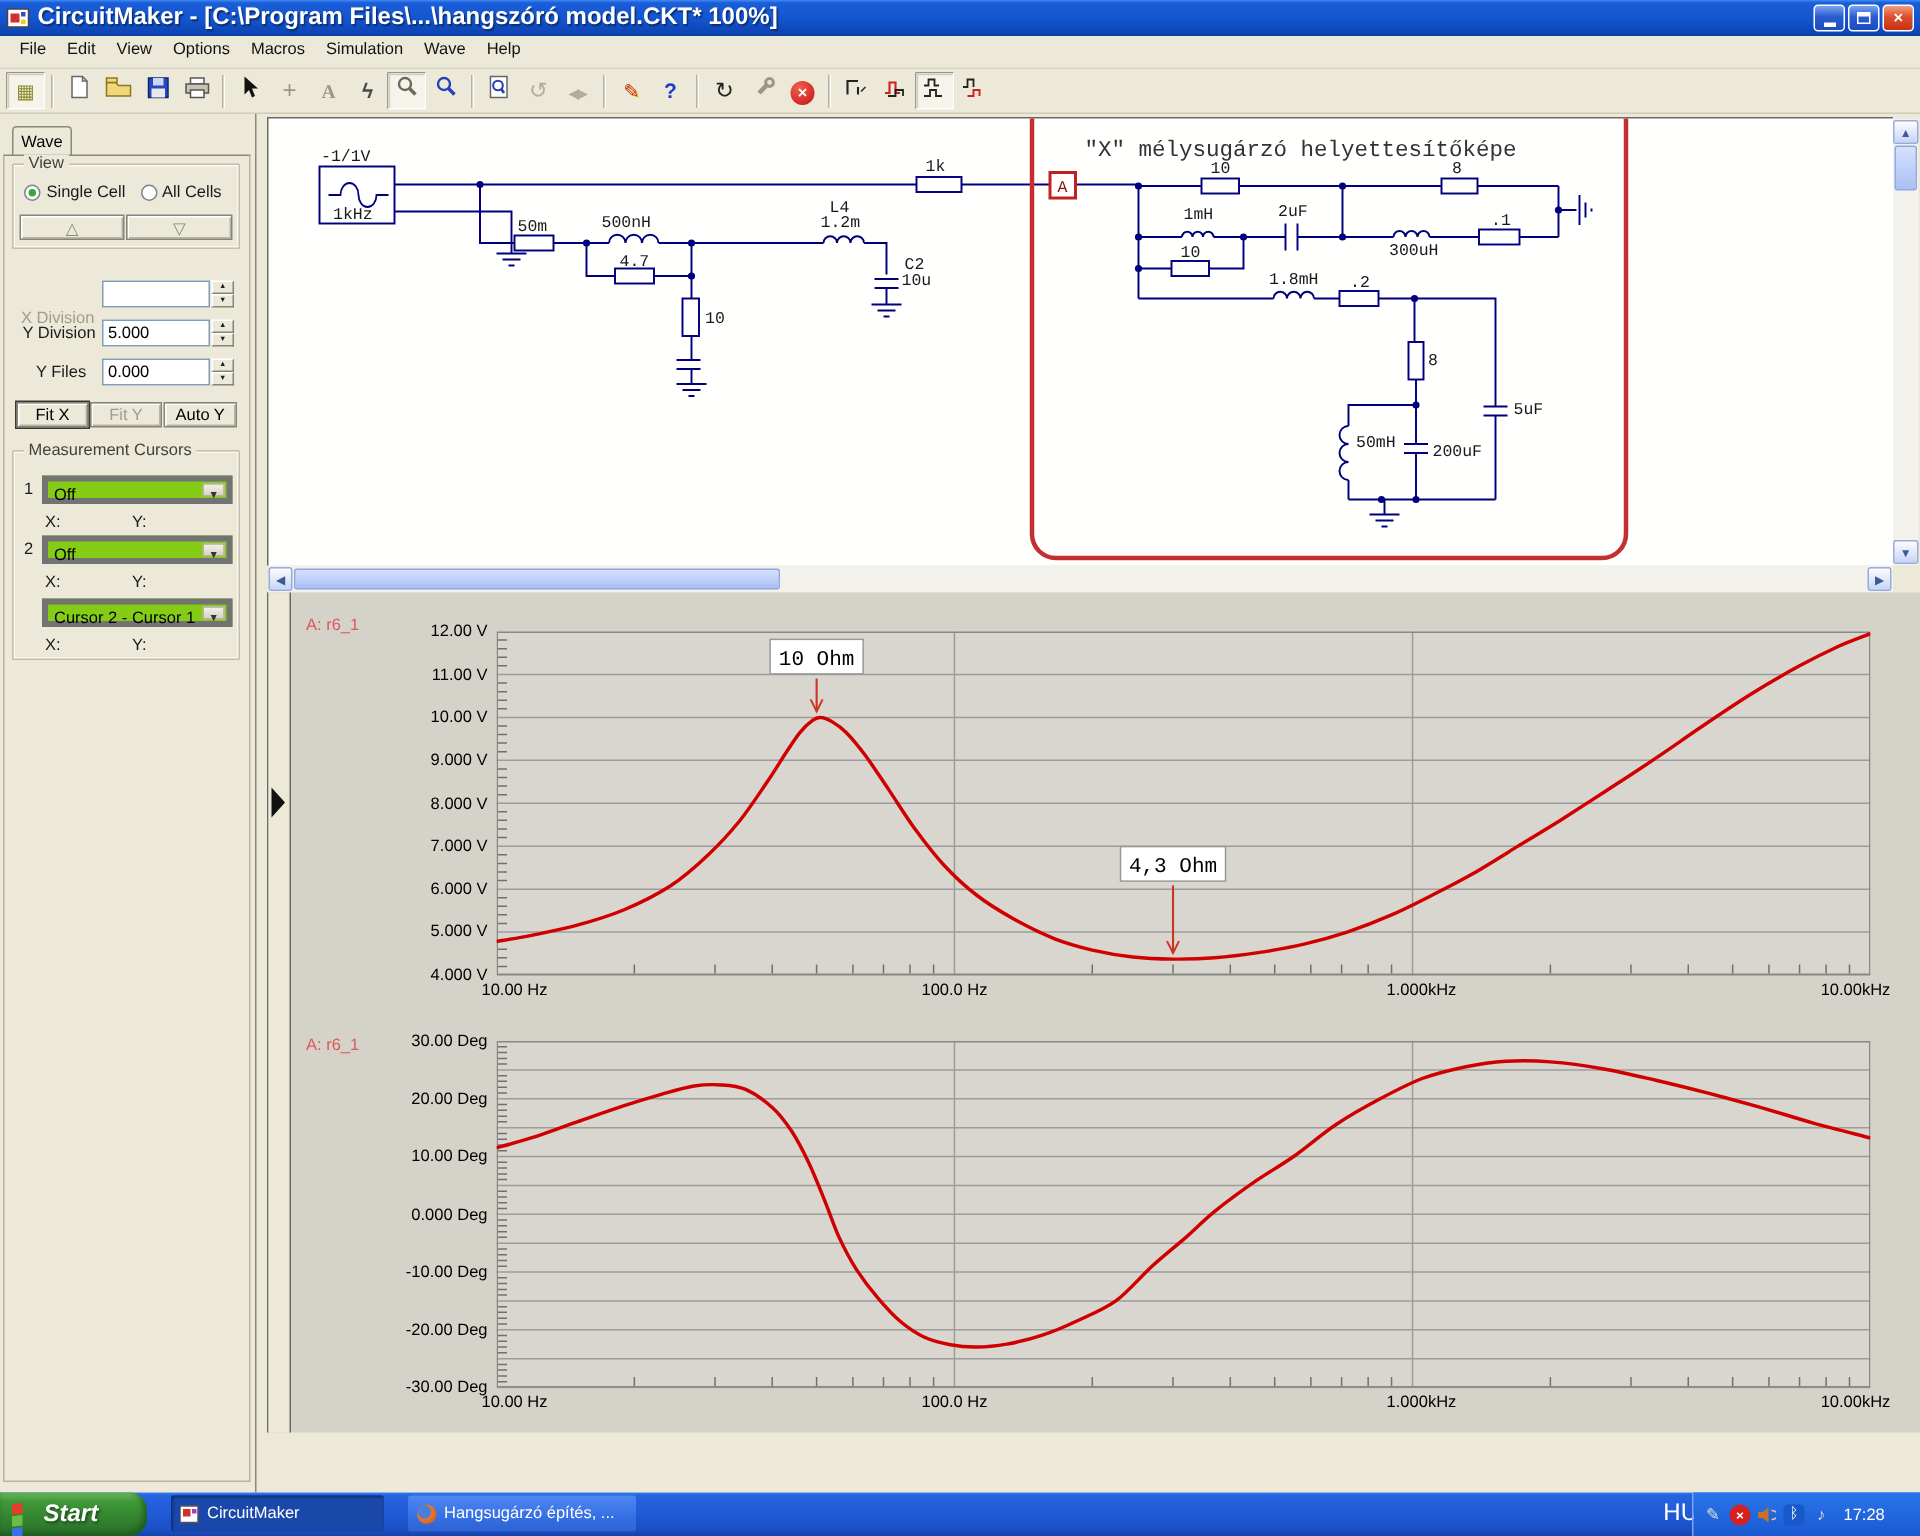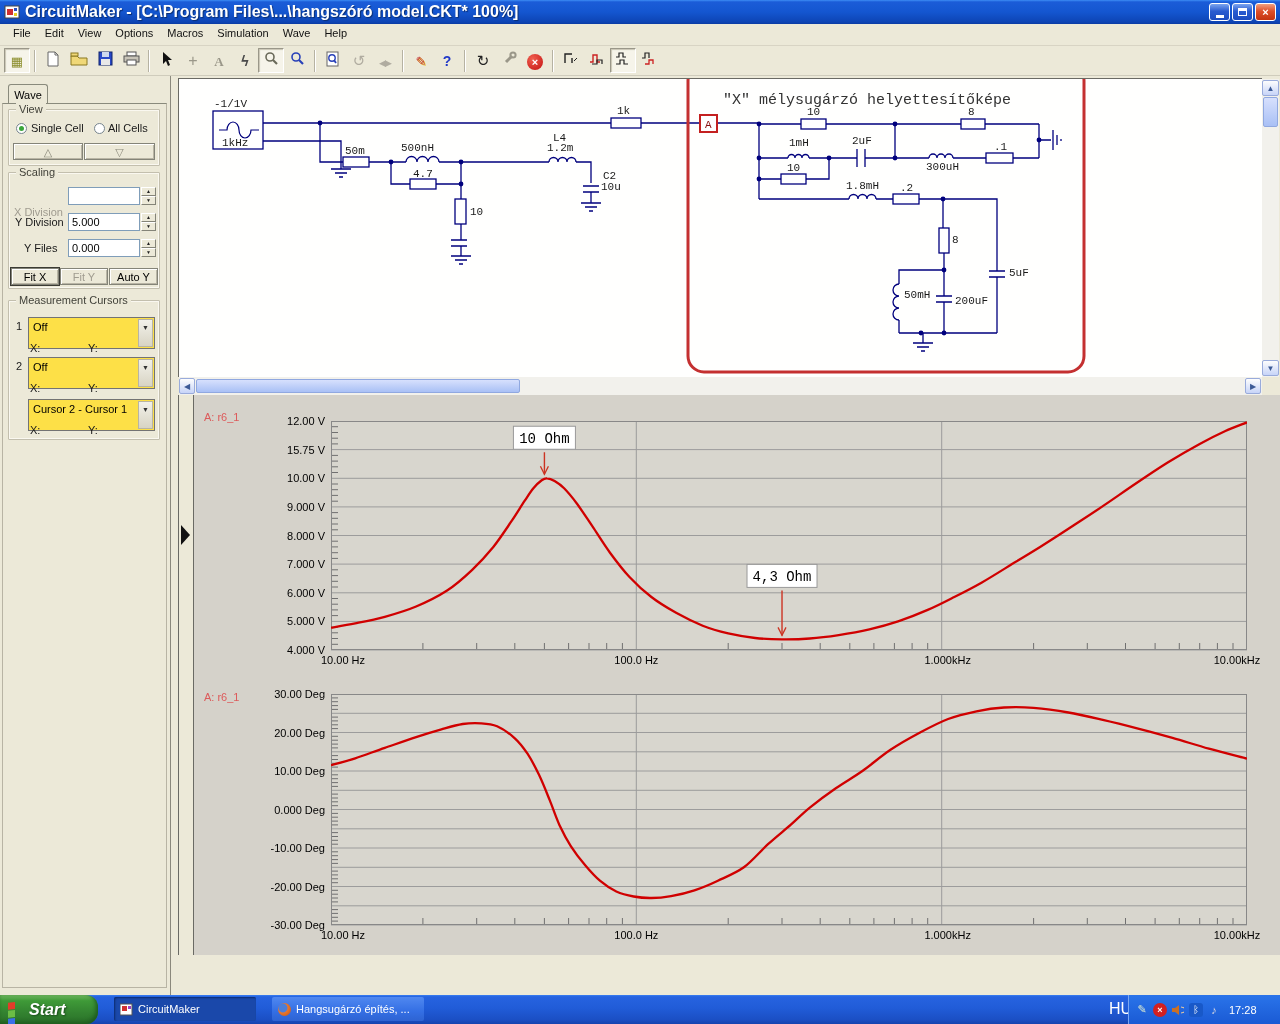--- a/index.html
+++ b/index.html
@@ -32,21 +32,21 @@
 .lbl{position:absolute;font-size:11px;color:#1a1a1a;white-space:nowrap}
 .lbl.dis{color:#a09c90}
 .txt{position:absolute;background:#fff;border:1px solid #7f9db9;font-size:11px;font-family:"Liberation Sans",sans-serif;padding:1px 3px}
 .spin{position:absolute;width:15px;display:flex;flex-direction:column}
 .spin span{flex:1;background:#ece9d8;border:1px solid;border-color:#fff #848478 #848478 #fff;font-size:5px;color:#222;text-align:center;line-height:7px}
 .btn{position:absolute;background:#ece9d8;border:1px solid #848478;box-shadow:inset 1px 1px 0 #fff,inset -1px -1px 0 #b9b5a5;font-size:11px;text-align:center;padding-top:2px}
 .btn.def{outline:1px solid #3a3a34}
 .btn.dis{color:#a09c90}
 .radio{position:absolute;width:11px;height:11px;border-radius:50%;border:1px solid #77858e;background:#fff}
 .radio.sel::after{content:"";position:absolute;left:2px;top:2px;width:5px;height:5px;border-radius:50%;background:#3aa63a}
-.dd{position:absolute;background:#fde047;border:1px solid #737373;height:32px;font-size:11px}
+.dd{position:absolute;background:#84cc16;border:4px solid #737373;height:19px;font-size:11px}
 .dd .val{position:absolute;left:4px;top:3px;white-space:nowrap}
 .dd .ddbtn{position:absolute;right:1px;top:1px;bottom:1px;width:15px;background:linear-gradient(180deg,#f2f1ea,#d8d4c4);border:1px solid #b8b4a4;font-size:7px;color:#333;text-align:center;line-height:15px}
 
 
 #schem{position:absolute;left:178px;top:78px;width:1084px;height:299px;background:#fffffe;border-left:1px solid #6a6a64;border-top:1px solid #6a6a64}
 
 .sbtn{position:absolute;background:linear-gradient(180deg,#fdfdfd,#c7d4f8);border:1px solid #99abdb;border-radius:2px;color:#3c5a96;font-size:8px;text-align:center}
 .strack{position:absolute;background:#f2f1ec}
 .sthumb{position:absolute;background:linear-gradient(180deg,#d7e0fd,#a9c0f5);border:1px solid #90a8e0;border-radius:2px}
 
@@ -243,23 +243,20 @@
     <div class="grp" style="left:8px;top:33px;width:152px;height:57px">
       <span class="glabel">View</span>
     </div>
     <span class="radio sel" style="left:16px;top:47px"></span>
     <span class="lbl" style="left:31px;top:46px">Single Cell</span>
     <span class="radio" style="left:94px;top:47px"></span>
     <span class="lbl" style="left:108px;top:46px">All Cells</span>
     <div class="btn" style="left:13px;top:67px;width:70px;height:17px;color:#8a887a">△</div>
     <div class="btn" style="left:84px;top:67px;width:71px;height:17px;color:#8a887a">▽</div>
 
-    <div class="grp" style="left:8px;top:96px;width:152px;height:117px">
-      <span class="glabel">Scaling</span>
-    </div>
     <span class="lbl dis" style="left:14px;top:130px">X Division</span>
     <input class="txt" style="left: 68px; top: 111px; width: 72px; height: 18px;" value="">
     <span class="spin" style="left:141px;top:111px;height:18px">
         <span>▲</span>
         <span>▼</span>
       </span>
     <span class="lbl" style="left:15px;top:140px">Y Division</span>
     <input class="txt" style="left: 68px; top: 137px; width: 72px; height: 18px;" value="5.000">
     <span class="spin" style="left:141px;top:137px;height:18px">
         <span>▲</span>
@@ -605,21 +602,21 @@
           <line x1="794.5" y1="224" x2="794.5" y2="230"></line>
           <line x1="824.1" y1="224" x2="824.1" y2="230"></line>
           <line x1="848.3" y1="224" x2="848.3" y2="230"></line>
           <line x1="868.7" y1="224" x2="868.7" y2="230"></line>
           <line x1="886.4" y1="224" x2="886.4" y2="230"></line>
           <line x1="902.0" y1="224" x2="902.0" y2="230"></line>
         </g>
         <path d="M0.0,71.2C4.0,70.1 15.2,67.2 24.2,64.3C33.1,61.4 43.6,57.4 53.8,53.9C63.9,50.4 75.7,46.2 85.1,43.1C94.6,40.0 102.7,37.6 110.4,35.4C118.2,33.2 125.1,31.1 131.7,30.0C138.3,29.0 144.3,28.9 150.0,29.3C155.8,29.6 160.5,29.8 166.1,32.3C171.8,34.8 178.8,39.7 183.8,44.3C188.9,48.8 192.4,53.6 196.5,59.7C200.5,65.8 204.3,73.1 208.0,80.8C211.7,88.5 215.2,97.5 218.6,105.9C222.0,114.2 224.9,123.2 228.4,130.9C232.0,138.6 235.5,145.3 239.8,152.1C244.1,158.8 249.3,165.6 254.2,171.3C259.1,177.1 263.8,182.4 268.9,186.7C274.1,191.1 279.7,194.9 285.3,197.5C291.0,200.1 296.8,201.4 302.7,202.5C308.5,203.6 314.1,204.1 320.4,204.0C326.6,204.0 332.9,203.4 340.1,202.1C347.3,200.8 355.7,198.9 363.4,196.3C371.2,193.8 378.7,190.6 386.9,186.7C395.1,182.9 404.5,179.3 412.9,173.3C421.2,167.2 429.3,157.2 437.0,150.2C444.8,143.1 452.6,137.0 459.6,130.9C466.5,124.8 471.3,119.7 478.8,113.6C486.4,107.5 496.0,100.4 504.8,94.3C513.5,88.2 522.3,83.4 531.4,77.0C540.5,70.6 549.9,62.2 559.5,55.8C569.1,49.4 579.5,43.6 589.1,38.5C598.7,33.4 607.7,28.6 617.1,25.0C626.5,21.5 636.1,19.3 645.5,17.3C654.8,15.4 663.5,14.1 673.0,13.5C682.5,12.9 691.9,13.0 702.6,13.9C713.3,14.7 725.6,16.4 737.4,18.5C749.1,20.5 761.3,23.5 772.9,26.2C784.6,28.9 795.7,31.7 807.1,34.6C818.6,37.6 829.7,40.6 841.5,43.9C853.2,47.2 865.4,51.2 877.9,54.7C890.3,58.1 909.6,63.0 916.0,64.7" fill="none" stroke="#d00000" stroke-width="2.3"></path>
       </svg>
   <div class="ytick" style="left:84px;top:20px">12.00 V</div>
-      <div class="ytick" style="left:84px;top:48.625px">15.75 V</div>
+      <div class="ytick" style="left:84px;top:48.625px">11.00 V</div>
       <div class="ytick" style="left:84px;top:77.25px">10.00 V</div>
       <div class="ytick" style="left:84px;top:105.875px">9.000 V</div>
       <div class="ytick" style="left:84px;top:134.5px">8.000 V</div>
       <div class="ytick" style="left:84px;top:163.125px">7.000 V</div>
       <div class="ytick" style="left:84px;top:191.75px">6.000 V</div>
       <div class="ytick" style="left:84px;top:220.375px">5.000 V</div>
       <div class="ytick" style="left:84px;top:249px">4.000 V</div>
       <div class="xtick" style="left:124px;top:259px">10.00 Hz</div>
       <div class="xtick" style="left:417.3333333333333px;top:259px">100.0 Hz</div>
       <div class="xtick" style="left:728.6666666666666px;top:259px">1.000kHz</div>

